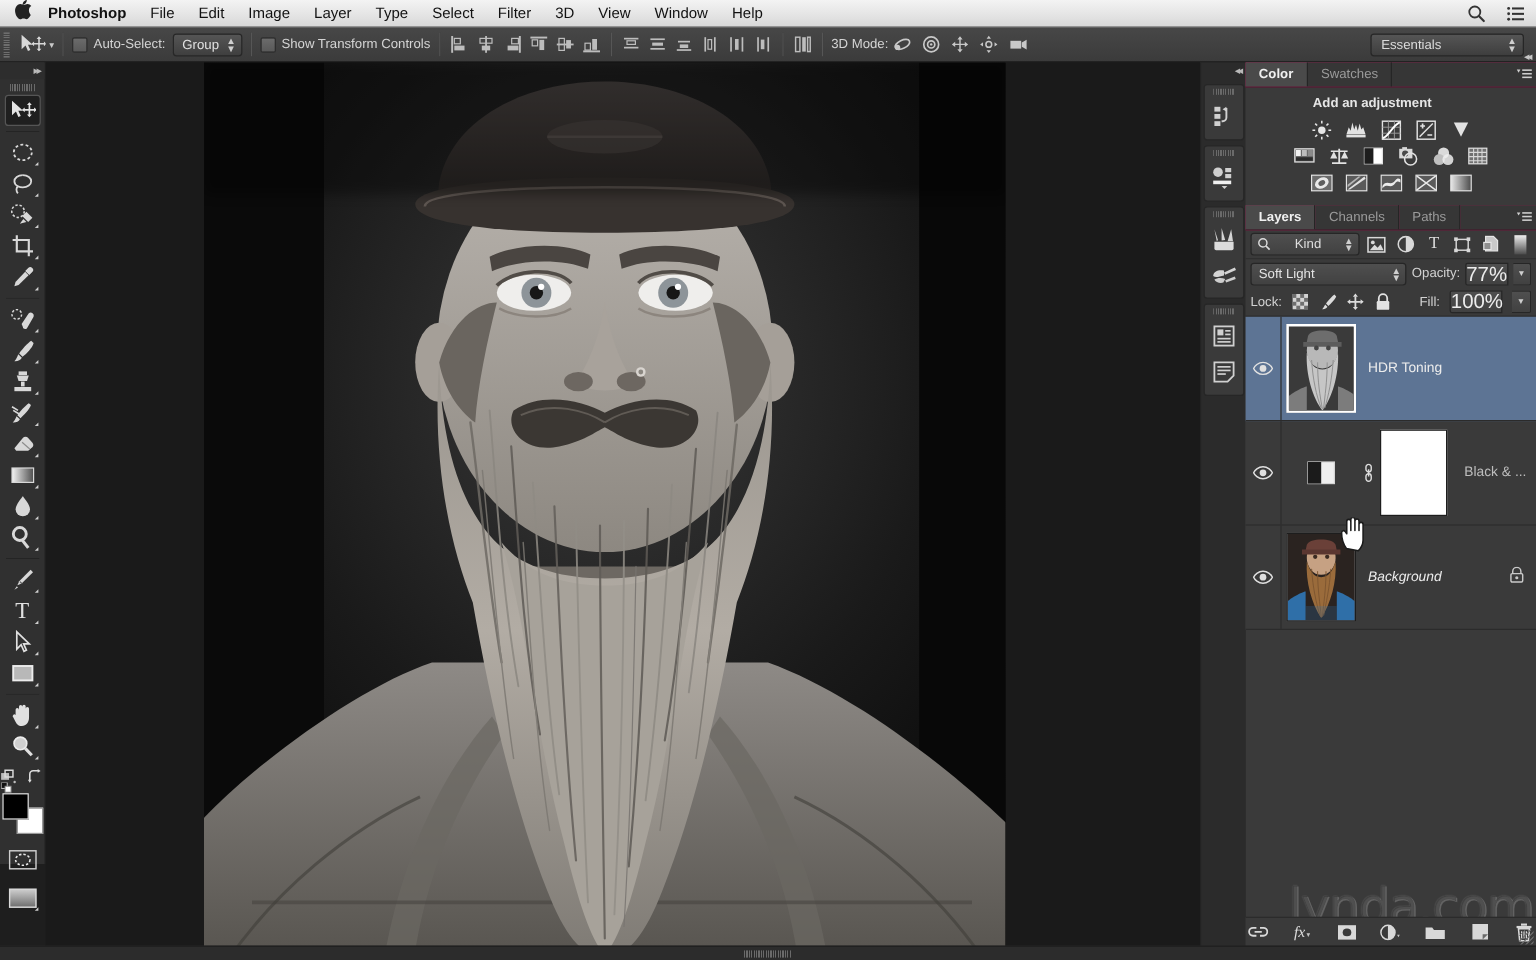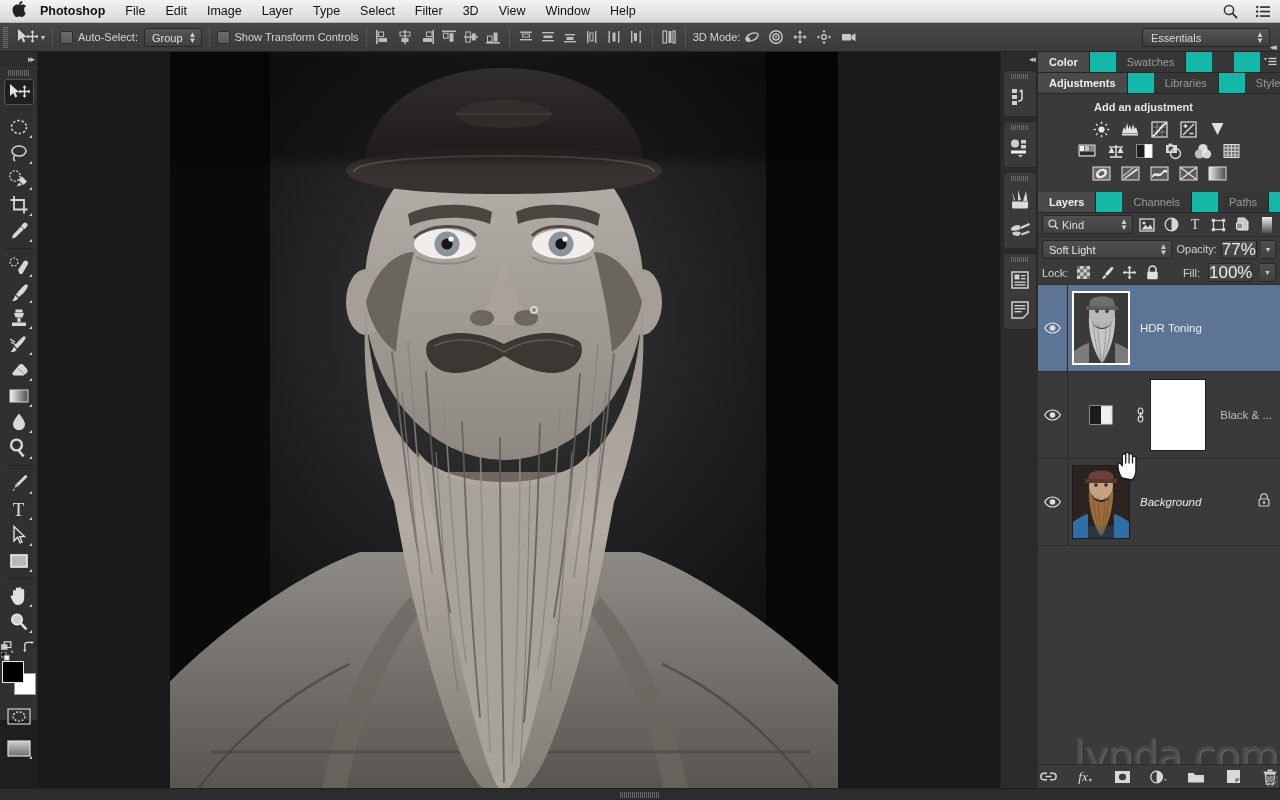--- a/index.html
+++ b/index.html
@@ -67,40 +67,40 @@
   .dock-top { height:14px; display:flex; align-items:center; justify-content:flex-end; padding-right:4px; }
   .dock-top .dbl { color:#b9b9b9; font-size:9px; letter-spacing:-2px; }
   .dk-group { background:#3a3a3a; border:1px solid #262626; border-radius:3px; width:34px; margin:4px auto 0 auto; padding-bottom:4px;}
   .dk-grip { width:18px; height:5px; margin:3px auto 3px auto;
     background-image:repeating-linear-gradient(to right,#6a6a6a 0px,#6a6a6a 1px,transparent 1px,transparent 2px); }
   .dk-ico { width:30px; height:30px; margin:0 auto; display:flex; align-items:center; justify-content:center;}
 
   
   .panels { position:absolute; left:1038px; top:52px; width:242px; height:748px; background:#3a3a3a; }
   .panel-top-arrow { position:absolute; right:5px; top:-10px; color:#c6c6c6; font-size:9px; letter-spacing:-2px;}
-  .tabrow { height:21px; background:#14b8a6; display:flex; align-items:stretch; position:relative;
-    border-bottom:1px solid #252525;gap:26px; }
+  .tabrow { height:21px; background:#be185d; display:flex; align-items:stretch; position:relative;
+    border-bottom:1px solid #252525; }
   .tab { font-size:11px; color:#9b9b9b; padding:0 11px; display:flex; align-items:center;
     border-right:1px solid #252525; background:#363636; }
   .tab.active { background:#4a4a4a; color:#f0f0f0; font-weight:bold; }
   .tabfill { flex:1; background:#363636; }
   .pmenu { width:20px; display:flex; align-items:center; justify-content:center; background:#363636;}
   .pmenu svg { display:block; }
 
   .adjwrap { background:#3a3a3a; padding:4px 0 8px 0; }
   .adjtitle { font-size:11px; font-weight:bold; color:#e6e6e6; padding:3px 0 5px 8px;margin-left:48px; }
   .adjrow { display:flex; justify-content:center; gap:9px; padding:2px 0; }
   .adjico { width:20px; height:18px; display:flex; align-items:center; justify-content:center;}
 
   .layersbody { background:#3a3a3a; }
   .filterrow { height:24px; display:flex; align-items:center; padding:0 4px; gap:5px; border-bottom:1px solid #2f2f2f;}
   .kindsel { width:96px; height:19px; background:linear-gradient(to bottom,#4f4f4f,#414141);
     border:1px solid #262626; border-radius:3px; display:flex; align-items:center; padding-left:5px;
     position:relative; }
-  .kindsel .ktext { font-size:11px; color:#dedede; margin-left:3px;}
+  .kindsel .ktext { font-size:11px; color:#dedede; margin-left:20px;}
   .kindsel .arrows { position:absolute; right:4px; top:3px; font-size:8px; line-height:6px; color:#cfcfcf;}
   .fico { width:20px; height:18px; display:flex; align-items:center; justify-content:center;}
   .blendrow { height:24px; display:flex; align-items:center; padding:0 4px; gap:4px;}
   .blendsel { width:138px; height:19px; background:linear-gradient(to bottom,#4f4f4f,#414141);
     border:1px solid #262626; border-radius:3px; position:relative; color:#e3e3e3; font-size:11px;
     line-height:18px; padding-left:6px;}
   .blendsel .arrows { position:absolute; right:4px; top:3px; font-size:8px; line-height:6px; color:#cfcfcf;}
   .lbl { font-size:11px; color:#d2d2d2; }
   .numbox { width:38px; height:19px; background:linear-gradient(to bottom,#4f4f4f,#414141);
     border:1px solid #262626; border-radius:2px 0 0 2px; color:#ececec; font-size:17px; line-height:18px;
@@ -719,34 +719,20 @@
       <div class="pmenu">
         <svg width="14" height="10" viewBox="0 0 14 10">
             <path d="M1 1 l3 0 -1.5 2.6z" fill="#cfcfcf"></path>
             <rect x="5.5" y="0.8" width="8" height="1.3" fill="#cfcfcf"></rect>
             <rect x="5.5" y="3.8" width="8" height="1.3" fill="#cfcfcf"></rect>
             <rect x="5.5" y="6.8" width="8" height="1.3" fill="#cfcfcf"></rect>
           </svg>
       </div>
     </div>
 
-    <div class="tabrow">
-      <div class="tab active">Adjustments</div>
-      <div class="tab">Libraries</div>
-      <div class="tab">Styles</div>
-      <div class="tabfill"></div>
-      <div class="pmenu">
-        <svg width="14" height="10" viewBox="0 0 14 10">
-            <path d="M1 1 l3 0 -1.5 2.6z" fill="#cfcfcf"></path>
-            <rect x="5.5" y="0.8" width="8" height="1.3" fill="#cfcfcf"></rect>
-            <rect x="5.5" y="3.8" width="8" height="1.3" fill="#cfcfcf"></rect>
-            <rect x="5.5" y="6.8" width="8" height="1.3" fill="#cfcfcf"></rect>
-          </svg>
-      </div>
-    </div>
 
     <div class="adjwrap">
       <div class="adjtitle">Add an adjustment</div>
 
       <div class="adjrow">
         <div class="adjico">
           <svg width="17" height="17" viewBox="0 0 17 17">
               <circle cx="8.5" cy="8.5" r="3.1" fill="#e6e6e6"></circle>
               <g stroke="#e6e6e6" stroke-width="1.3">
                 <line x1="8.5" y1="0.7" x2="8.5" y2="3"></line>

